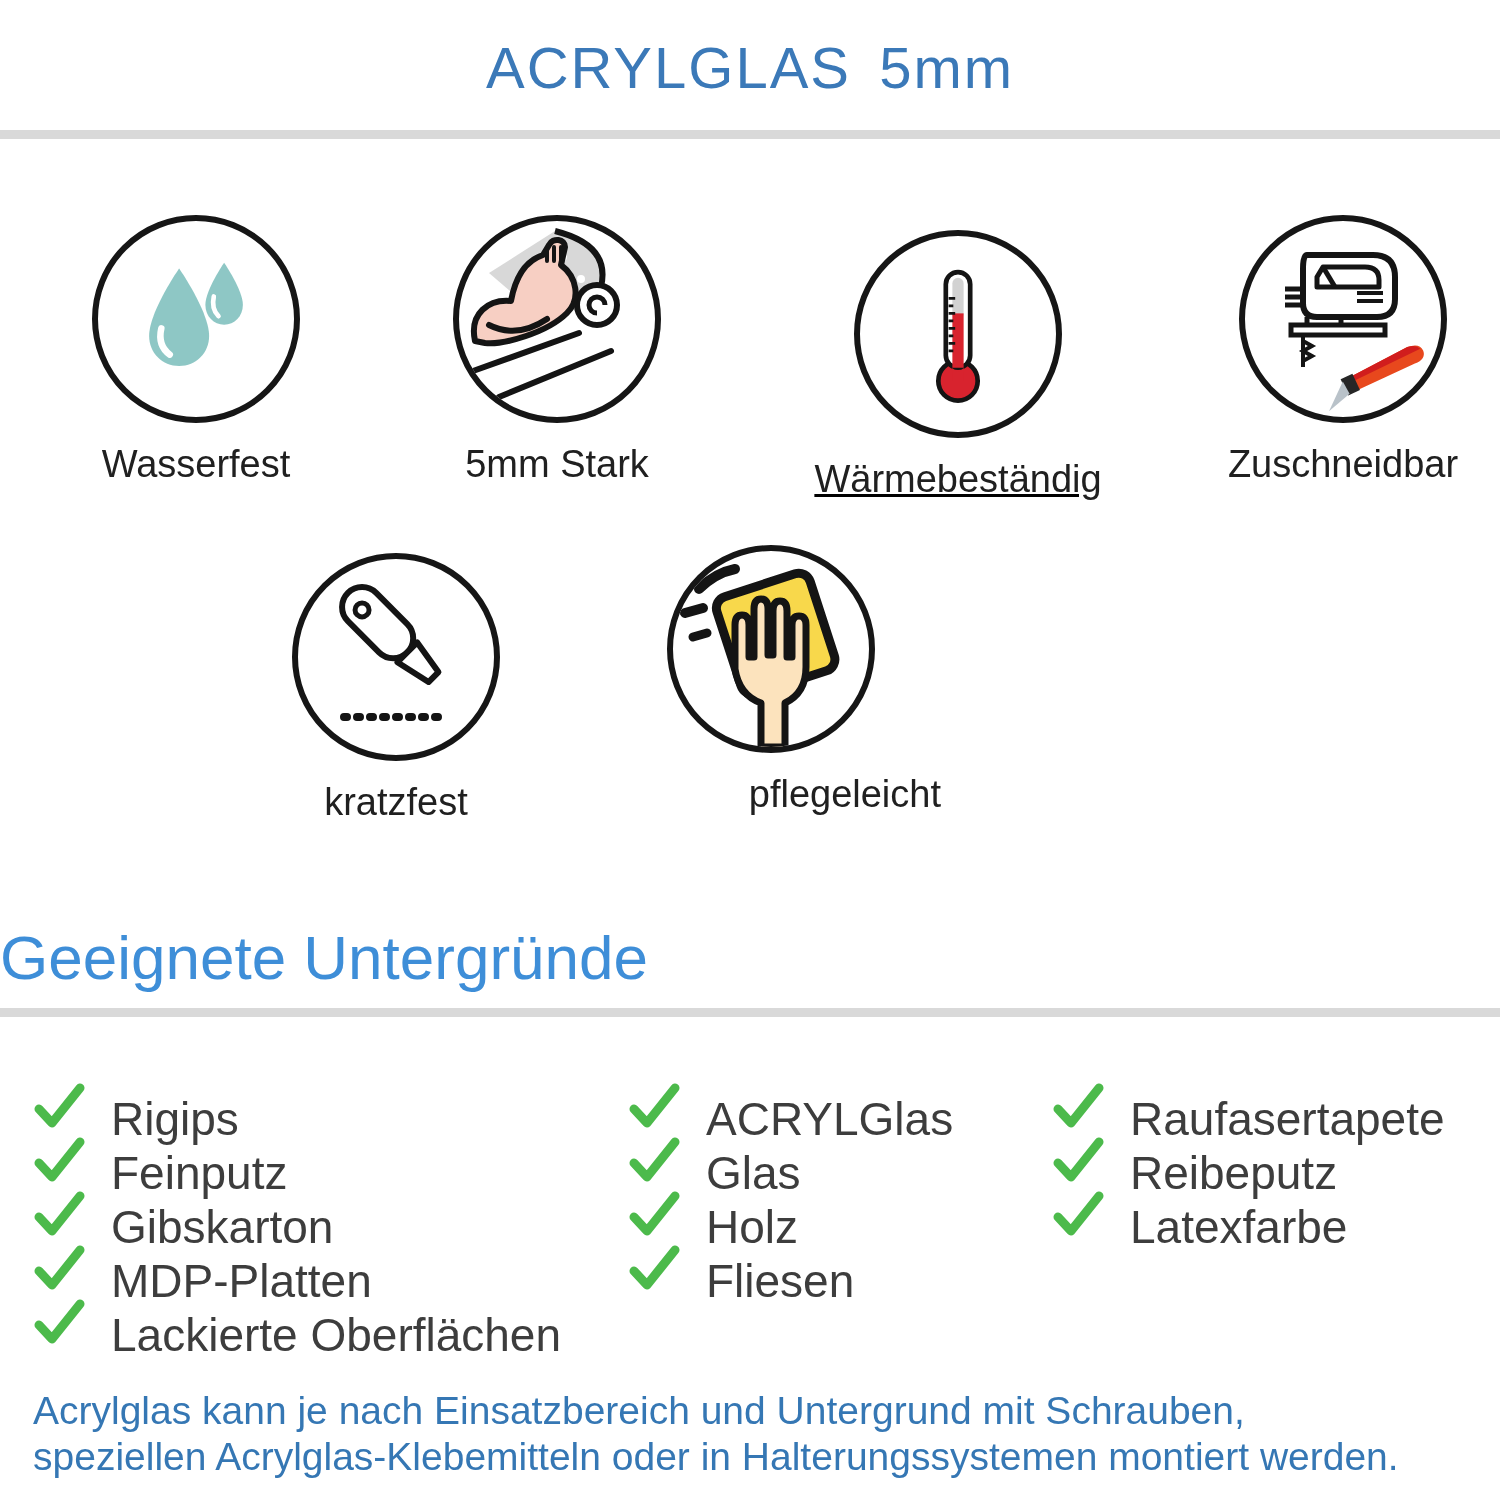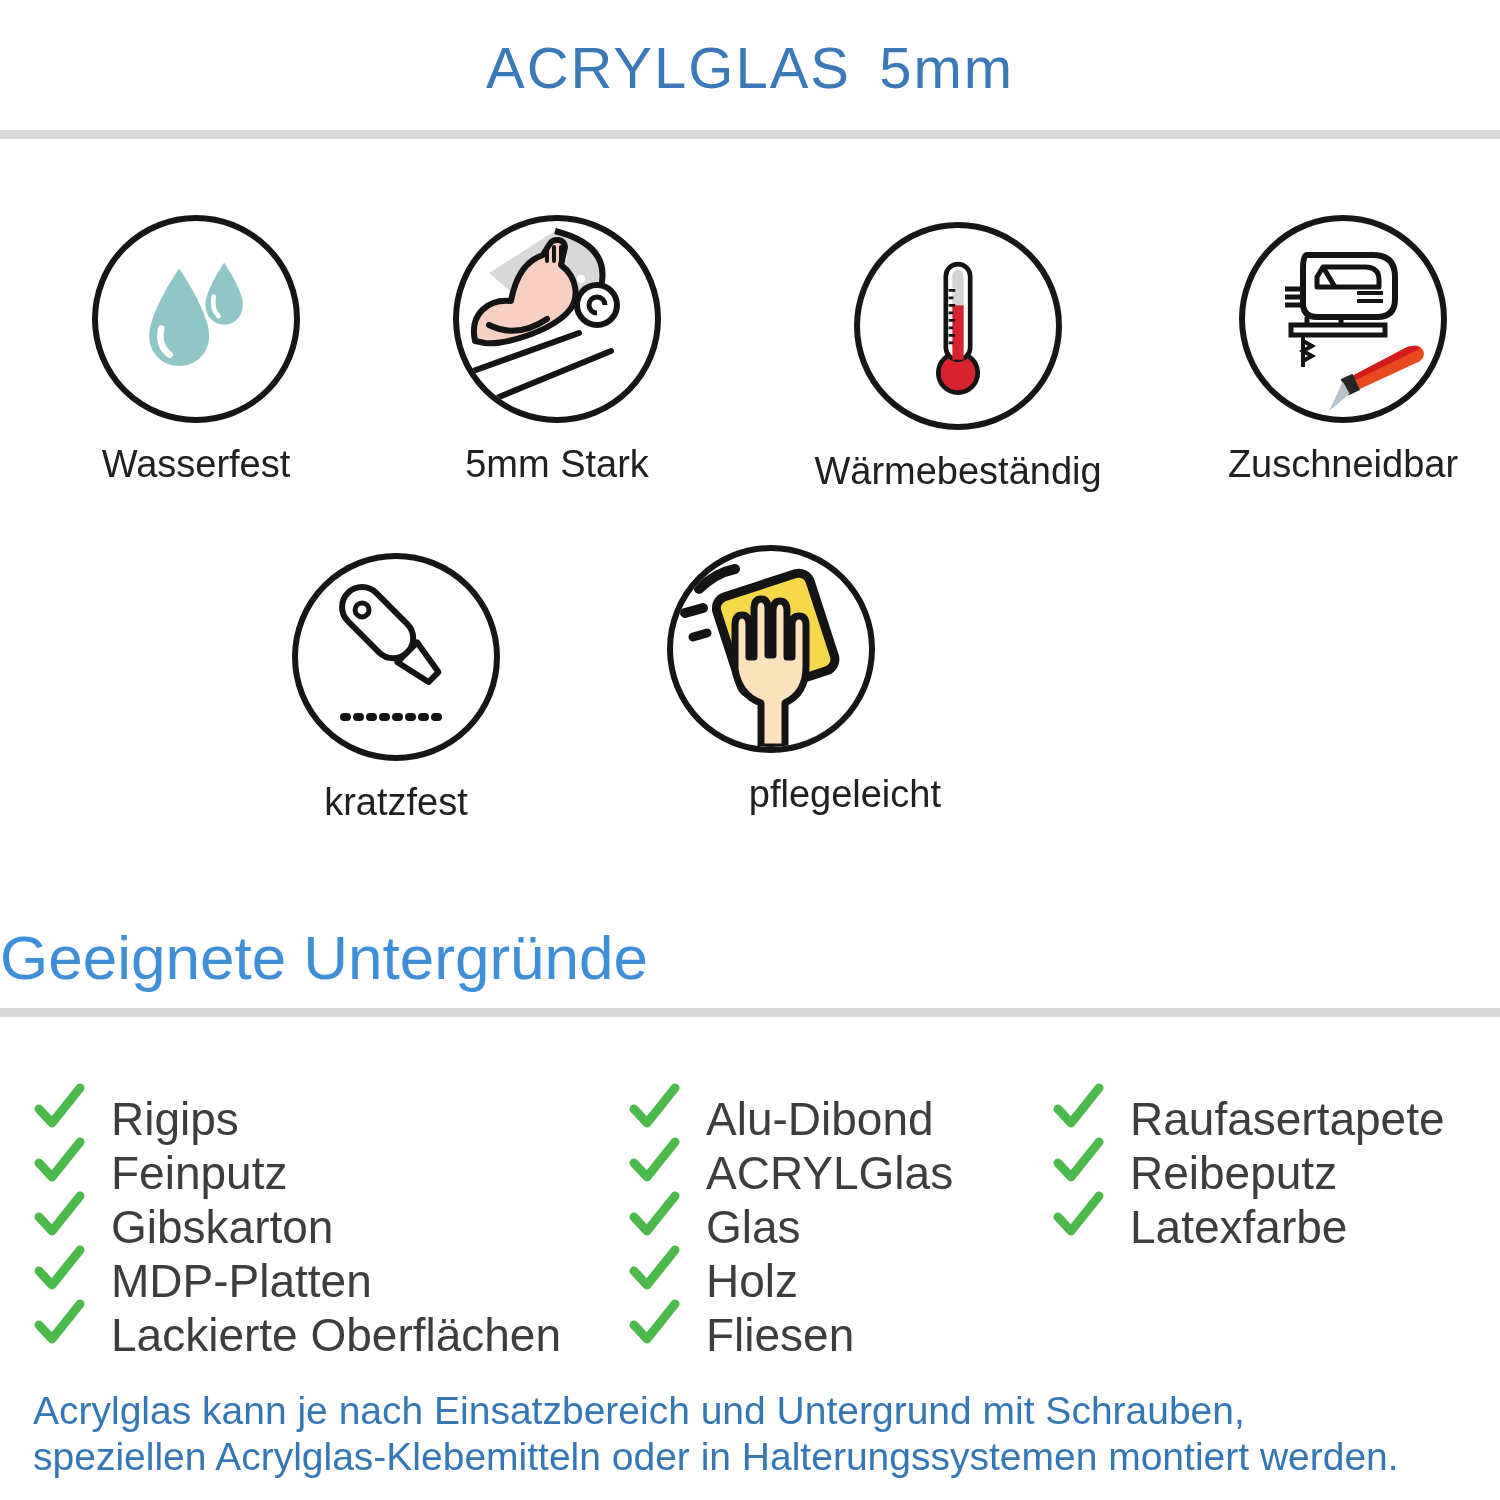--- a/index.html
+++ b/index.html
@@ -60,21 +60,21 @@
         <path d="M14 150 L120 112" stroke="#141414" stroke-width="6" stroke-linecap="round"></path>
         <path d="M40 176 L152 130" stroke="#141414" stroke-width="6" stroke-linecap="round"></path>
         <path d="M16 120 C10 92 30 78 52 80 C56 58 66 40 84 34 L90 24 C94 16 106 18 106 26 L102 44 C118 56 122 78 108 92 C88 112 44 124 26 122 Z" fill="#f7cfc3" stroke="#141414" stroke-width="6" stroke-linejoin="round"></path>
         <path d="M88 28 l0 12 M95 26 l0 14 M102 26 l0 14" stroke="#141414" stroke-width="4" stroke-linecap="round"></path>
         <path d="M30 104 Q58 118 88 98" stroke="#141414" stroke-width="6" fill="none" stroke-linecap="round"></path>
       </svg>
     </div>
     <div class="feature-label">5mm Stark</div>
   </div>
 
-  <div class="feature" style="left:958px;top:222px;">
+  <div class="feature" style="left:958px;top:230px;text-decoration:underline;">
     <div class="circle">
       <svg width="150" height="150" viewBox="0 0 160 160">
         <circle cx="80" cy="130" r="21" fill="#d8232e" stroke="#141414" stroke-width="5"></circle>
         <rect x="67" y="14" width="26" height="102" rx="13" fill="#ffffff" stroke="#141414" stroke-width="5"></rect>
         <rect x="74" y="20" width="12" height="44" rx="6" fill="#d2d2d2"></rect>
         <rect x="74" y="58" width="12" height="58" fill="#d8232e"></rect>
         <path d="M74 116 q6 8 12 0 v14 h-12 Z" fill="#d8232e"></path>
         <path d="M70 42 h7 M70 50 h5 M70 58 h7 M70 66 h5 M70 74 h7 M70 82 h5 M70 90 h7 M70 98 h5" stroke="#141414" stroke-width="3"></path>
       </svg>
     </div>
@@ -167,26 +167,20 @@
         </svg>
       <span class="check-label">Lackierte Oberflächen</span>
     </div>
   </div>
 
   <div class="checkcol" style="left:628px;">
     <div class="checkrow">
       <svg width="52" height="52" viewBox="0 0 52 52">
           <path d="M6 30 L19 44 L47 9" stroke="#4cba4b" stroke-width="9" fill="none" stroke-linecap="round" stroke-linejoin="round"></path>
         </svg>
-      <span class="check-label">Alu-Dibond</span>
-    </div>
-    <div class="checkrow">
-      <svg width="52" height="52" viewBox="0 0 52 52">
-          <path d="M6 30 L19 44 L47 9" stroke="#4cba4b" stroke-width="9" fill="none" stroke-linecap="round" stroke-linejoin="round"></path>
-        </svg>
       <span class="check-label">ACRYLGlas</span>
     </div>
     <div class="checkrow">
       <svg width="52" height="52" viewBox="0 0 52 52">
           <path d="M6 30 L19 44 L47 9" stroke="#4cba4b" stroke-width="9" fill="none" stroke-linecap="round" stroke-linejoin="round"></path>
         </svg>
       <span class="check-label">Glas</span>
     </div>
     <div class="checkrow">
       <svg width="52" height="52" viewBox="0 0 52 52">

